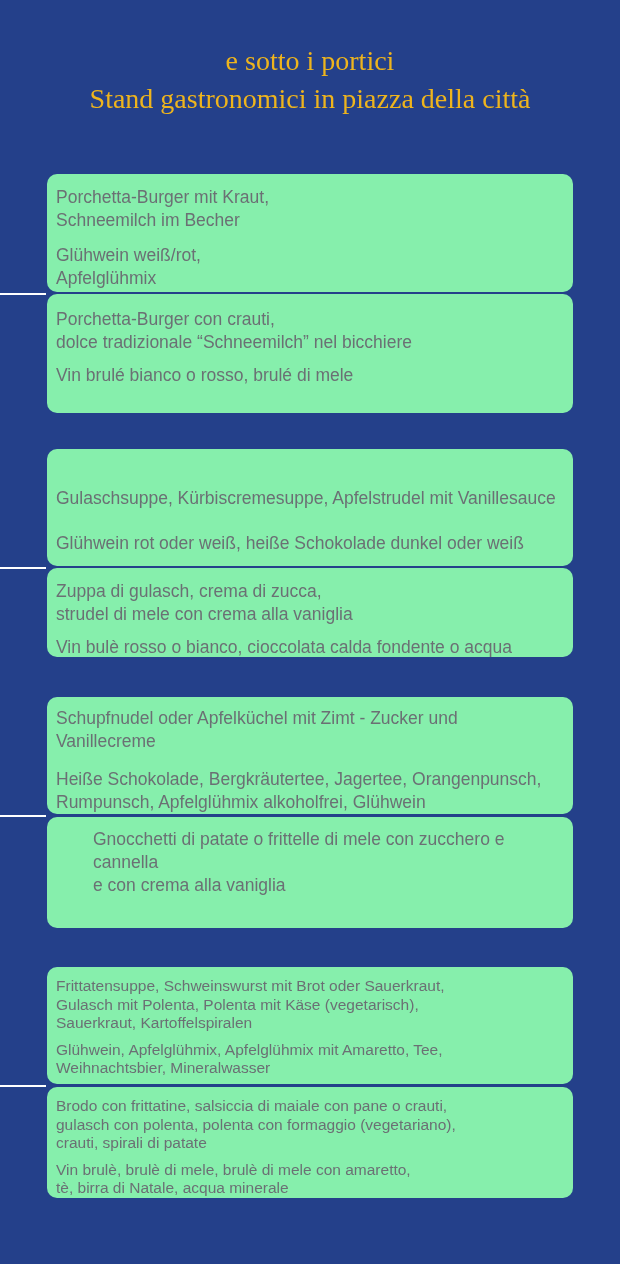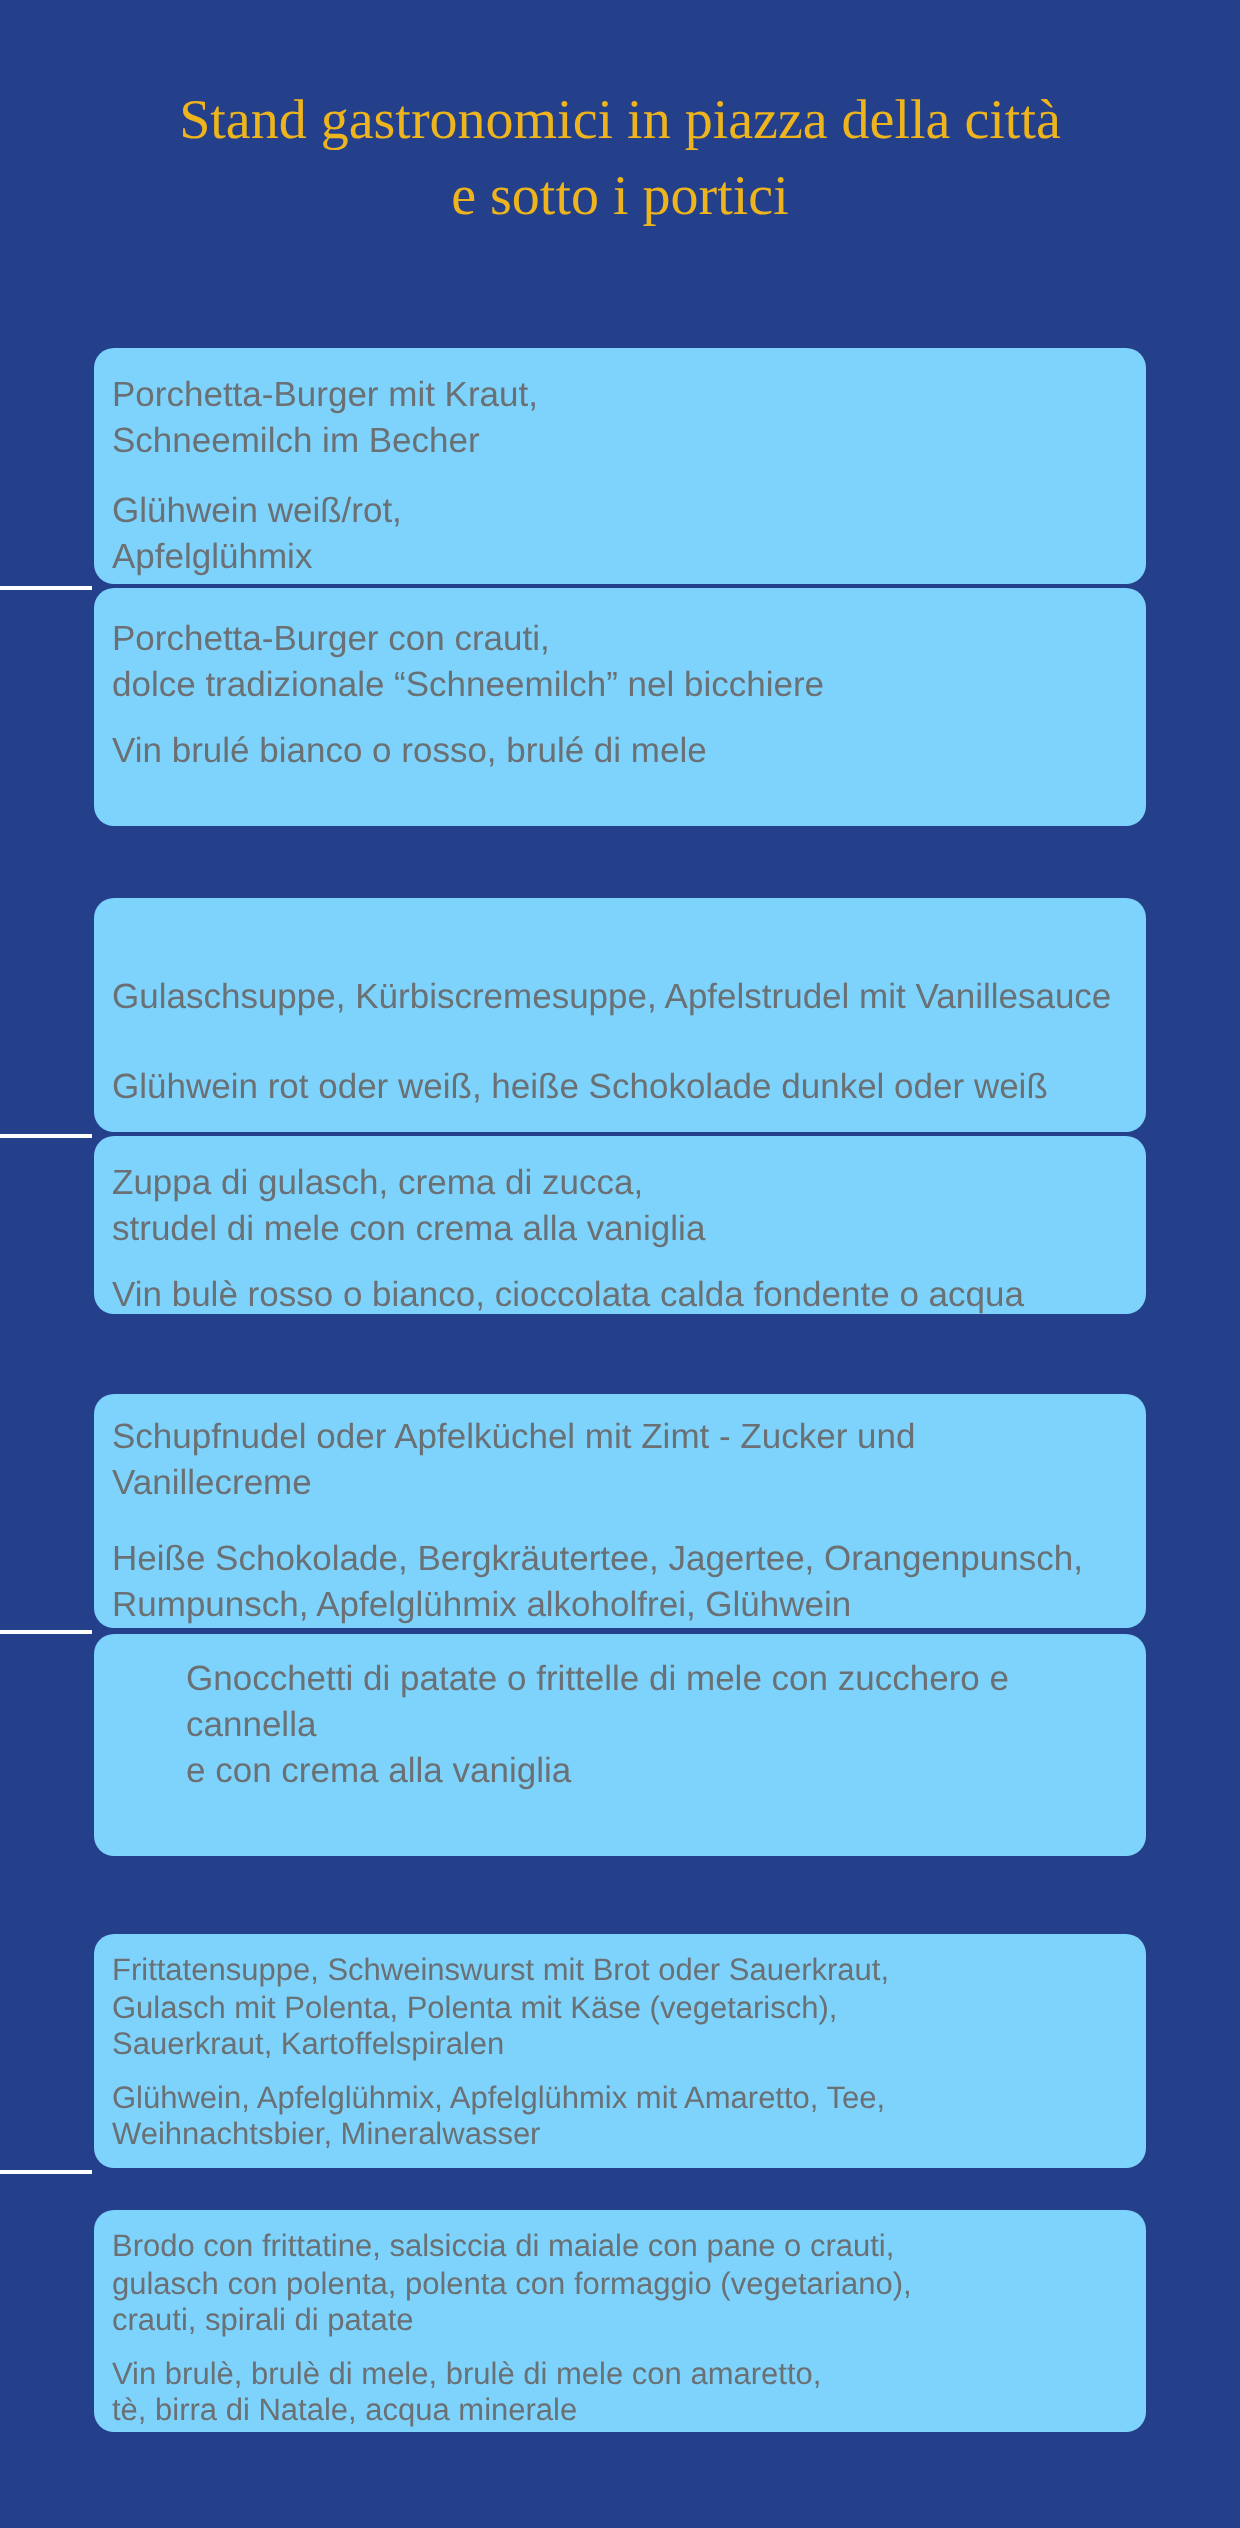--- a/index.html
+++ b/index.html
@@ -25,21 +25,21 @@
     position: relative;
     width: 526px;
     margin-left: 47px;
   }
   .g1 { margin-top: 56px; }
   .g2 { margin-top: 36px; }
   .g3 { margin-top: 37px; }
   .g4 { margin-top: 39px; }
   .card {
     width: 526px;
-    background: #7dd3fc;
+    background: #86efac;
     border-radius: 10px;
     color: #6b7074;
     padding: 12px 9px 10px 9px;
     overflow: hidden;
     font-size: 17.5px;
     line-height: 23px;
   }
   .card p { white-space: pre-line; }
   .card .food { margin-bottom: 12px; }
   .gap2 { height: 2px; }
@@ -49,43 +49,43 @@
   .card-b1 { height: 119px; padding-top: 14px; }
   .card-b1 .food { margin-bottom: 10px; }
   .card-a2 { height: 117px; padding-top: 38px; }
   .card-a2 .food { margin-bottom: 22px; }
   .card-b2 { height: 89px; }
   .card-b2 .food { margin-bottom: 10px; }
   .card-a3 { height: 117px; padding-top: 10px; margin-top: 40px; }
   .card-a3 .food { margin-bottom: 15px; }
   .card-b3 { height: 111px; padding-top: 11px; padding-left: 46px; }
   .card-b3 .food { margin-bottom: 7px; }
-  .small { font-size: 15.5px; line-height: 18.5px; margin-top: 18px; }
+  .small { font-size: 15.5px; line-height: 18.5px; }
   .card-a4 { height: 117px; padding-top: 10px; }
   .card-a4 .food { margin-bottom: 8px; }
   .card-b4 { height: 111px; padding-top: 10px; }
   .card-b4 .food { margin-bottom: 8px; }
   .divider-tick {
     position: absolute;
     left: -47px;
     width: 46px;
     height: 2px;
     background: #ffffff;
   }
   .g1 .divider-tick { top: 119px; }
   .g2 .divider-tick { top: 118px; }
   .g3 .divider-tick { top: 118px; }
   .g4 .divider-tick { top: 118px; }
 </style>
 </head>
 <body>
 
 <h1 class="page-title">
+  <div>e sotto i portici</div>
   <div>Stand gastronomici in piazza della città</div>
-  <div>e sotto i portici</div>
 </h1>
 
 <div class="stand-group g1">
   <div class="card card-a1">
     <p class="food">Porchetta-Burger mit Kraut,
 Schneemilch im Becher</p>
     <p class="drinks">Glühwein weiß/rot,
 Apfelglühmix</p>
   </div>
   <div class="gap2"></div>

